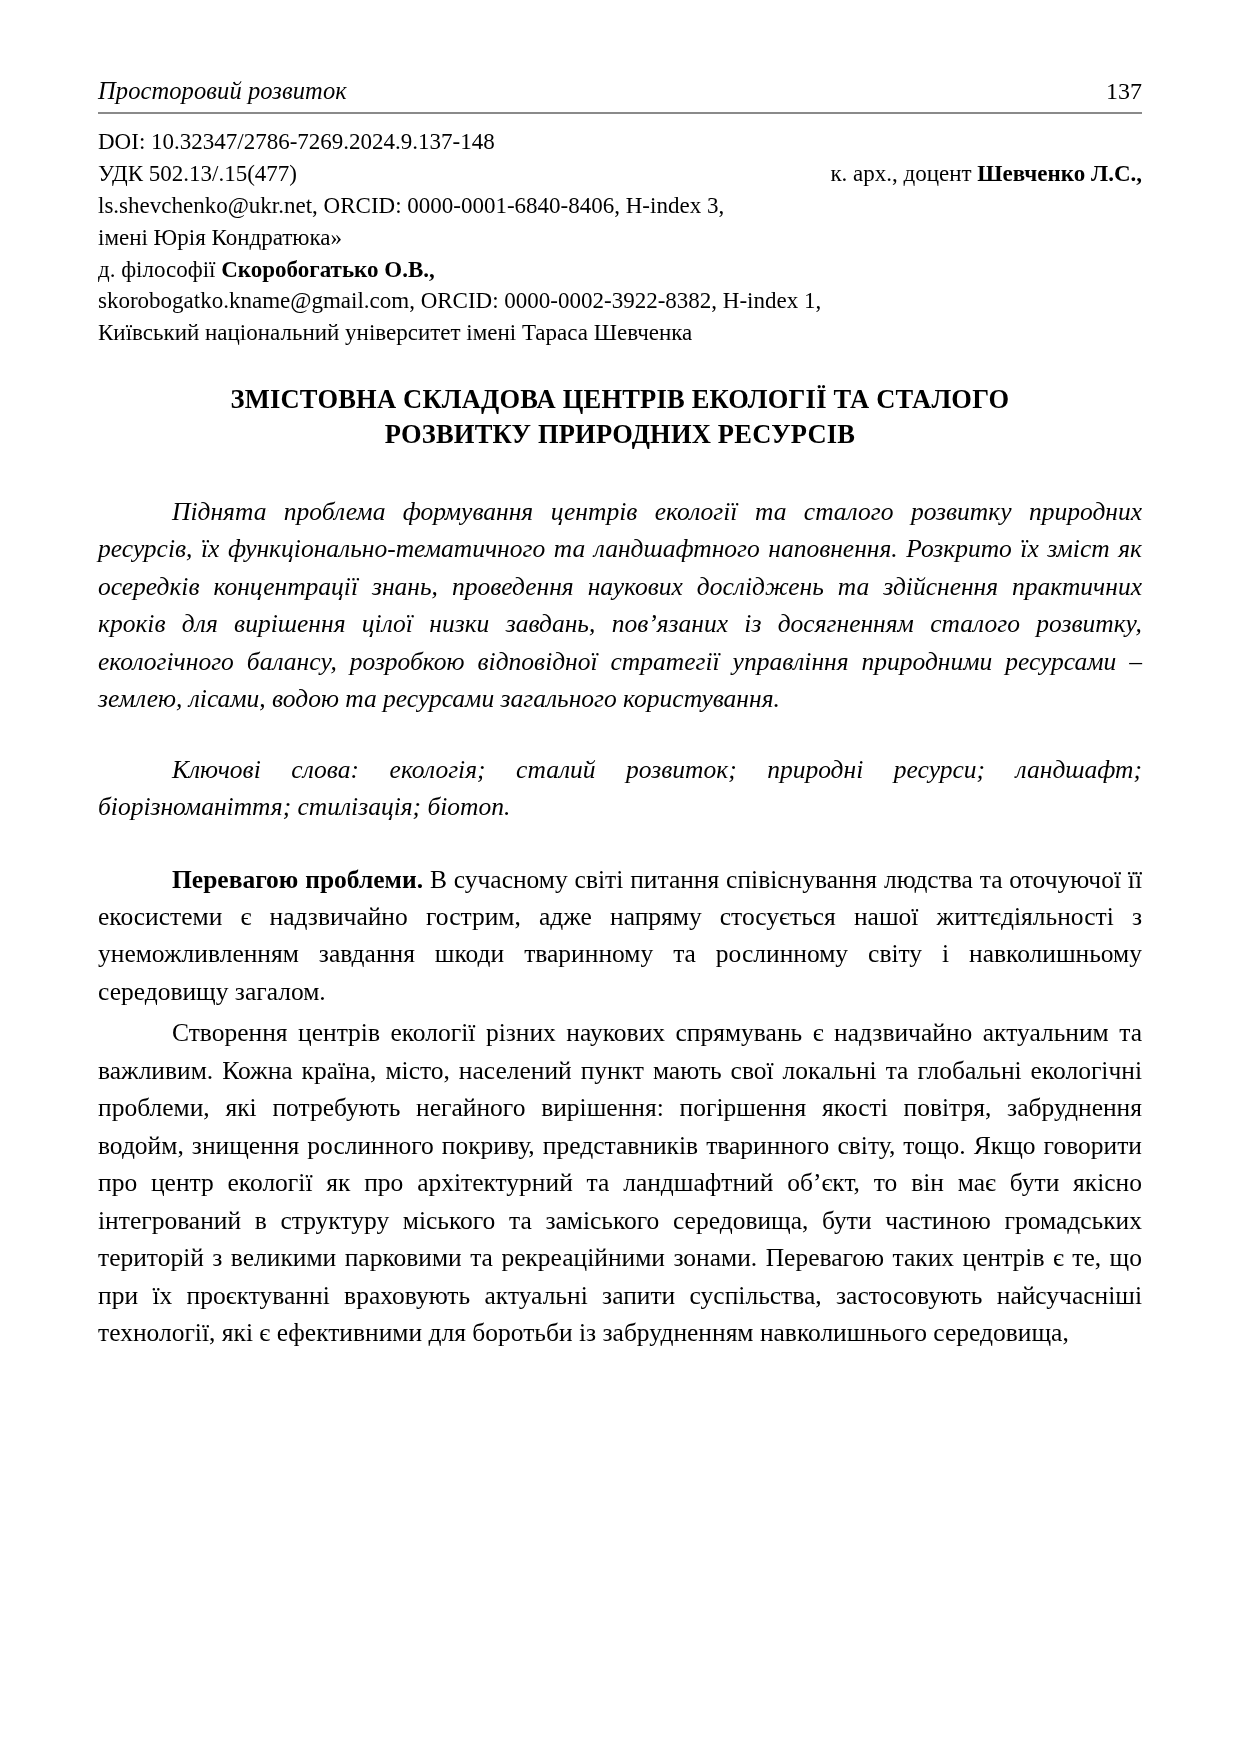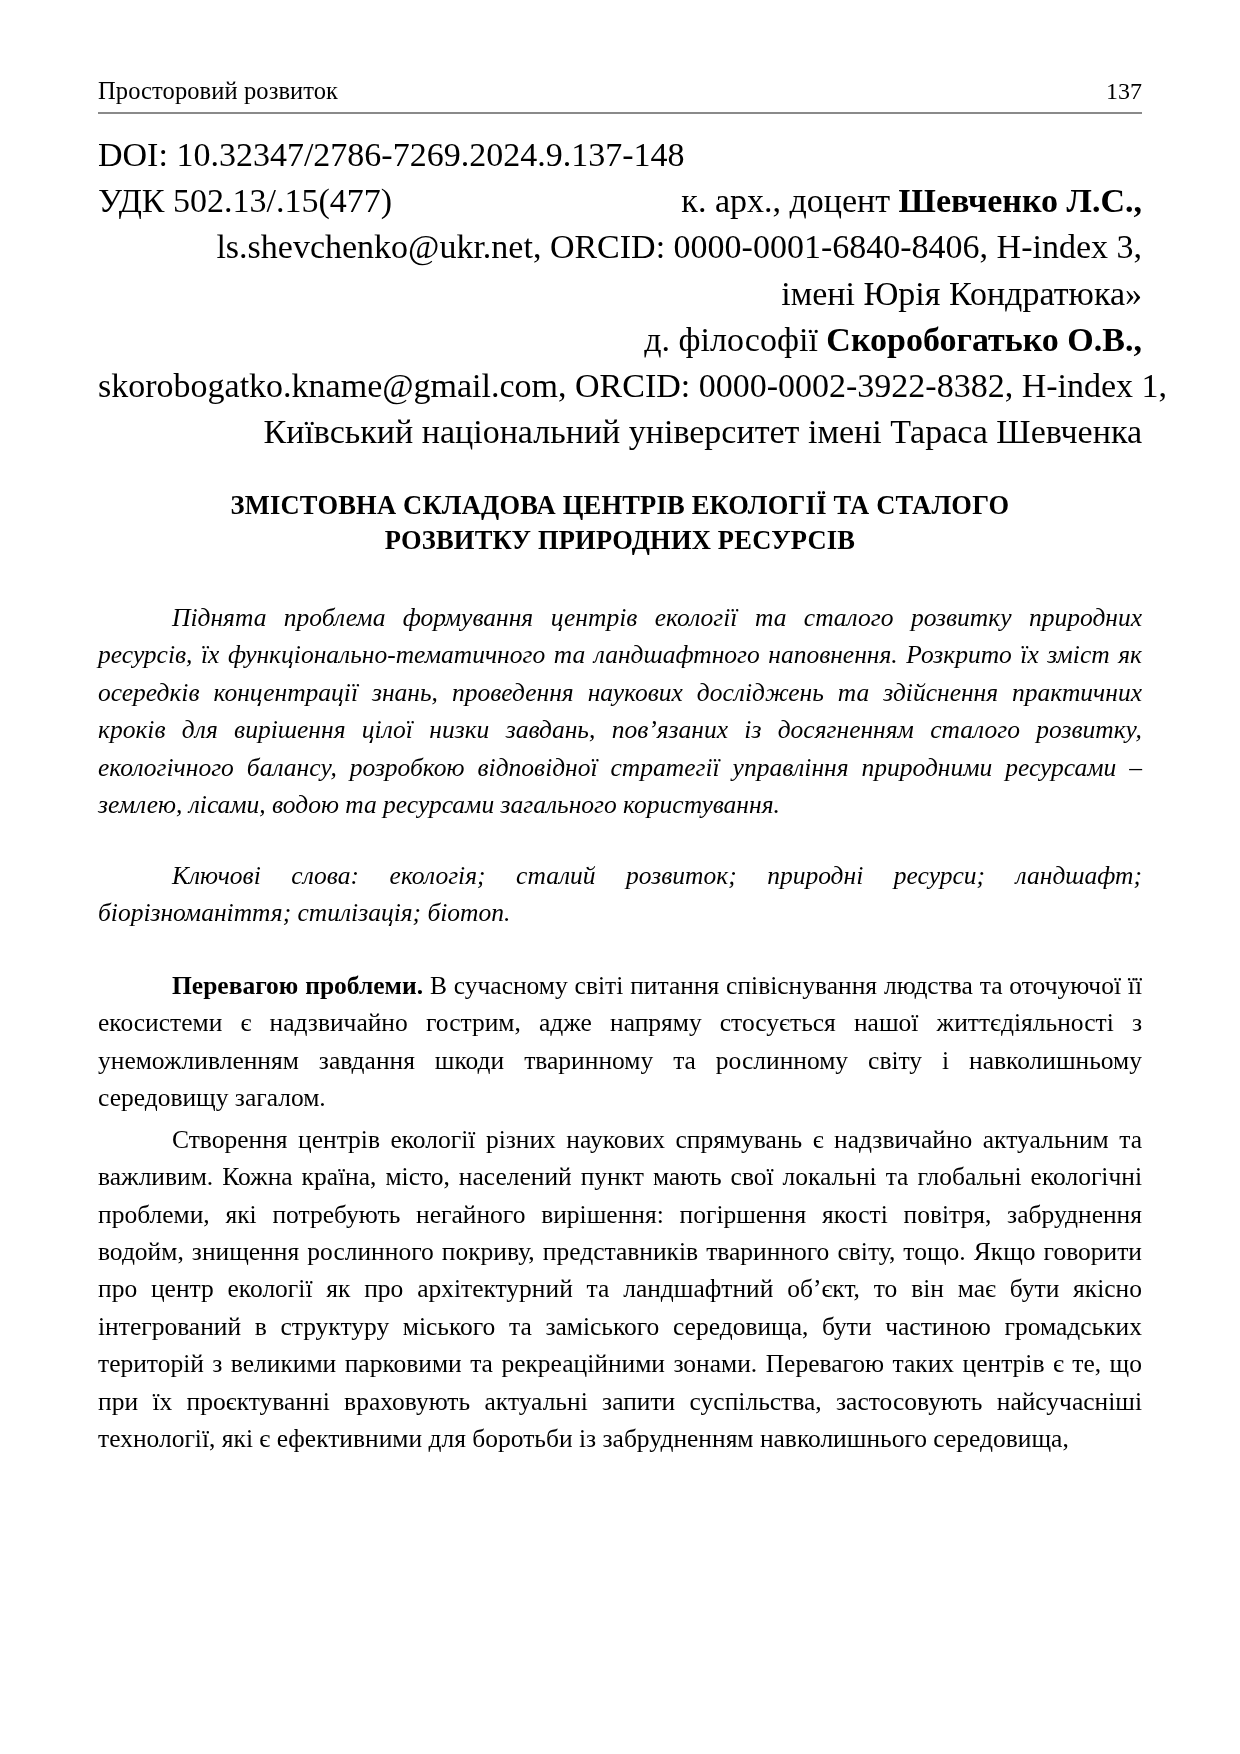--- a/index.html
+++ b/index.html
@@ -25,56 +25,57 @@
 
   
   .running-head {
     display: flex;
     align-items: baseline;
     justify-content: space-between;
     font-size: 24.5px;
     line-height: 1.1;
   }
   .running-head-title {
+    font-style: italic;
     letter-spacing: 0.1px;
   }
   .running-head-page {
     font-style: normal;
     font-size: 24px;
   }
   .head-rule {
     margin-top: 7px;
     border: 0;
     border-top: 2.2px solid #8a8a8a;
     width: 100%;
   }
 
   
   .meta-block {
-    margin-top: 19px;
-    font-size: 34px;
+    margin-top: 13px;
+    font-size: 23px;
     line-height: 1.30;
     font-family: Liberation Serif, serif;
   }
   .doi-line {
     text-align: left;
     white-space: nowrap;
   }
   .udk-row {
     display: flex;
     justify-content: space-between;
     align-items: baseline;
     margin-top: 2px;
   }
   .udk-code { white-space: nowrap; text-align: center; }
   .author-primary { text-align: right; white-space: nowrap; }
   .author-primary b, .bold { font-weight: bold; }
 
   .meta-right {
-    text-align: right;
+    text-align: left;
     margin-top: 2px;
     white-space: nowrap;
   }
 
   
   .article-title {
     margin-top: 34px;
     text-align: center;
     font-weight: bold;
     font-size: 26.5px;

